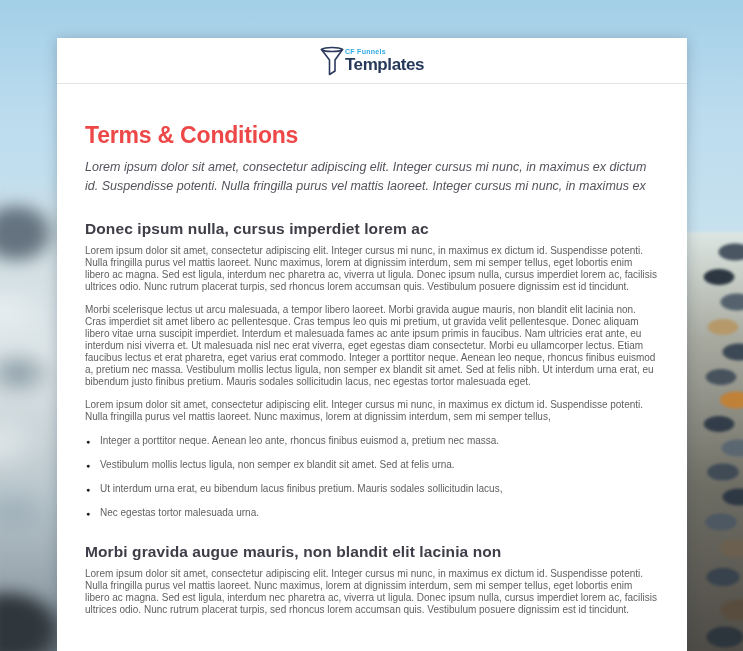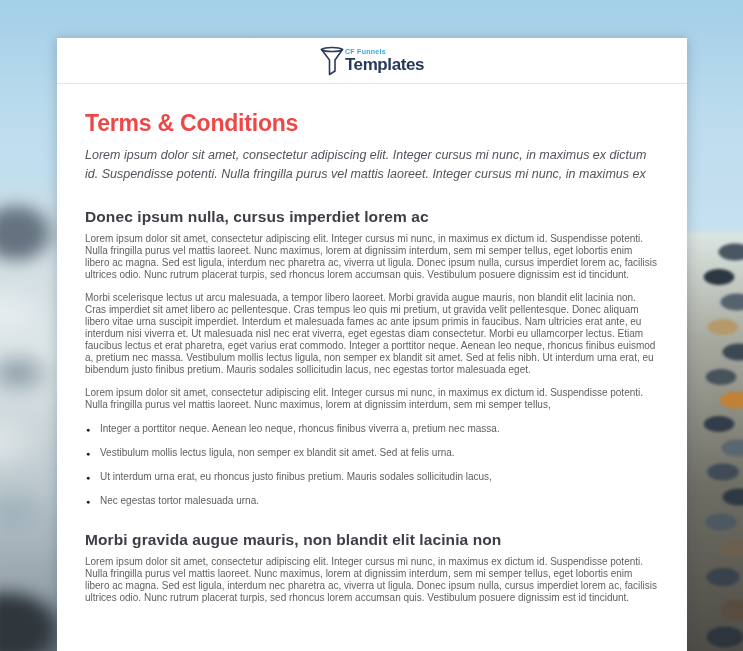--- a/index.html
+++ b/index.html
@@ -82,21 +82,21 @@
     color: #2fa9e0; margin-bottom: 1px;
   }
   .brand-bottom {
     font-size: 17px; font-weight: bold; letter-spacing: -0.4px;
     color: #26395b;
   }
 
   
   .content { padding: 0 28px; }
   .page-title {
-    margin-top: 26px;
+    margin-top: 38px;
     font-size: 23px; font-weight: bold;
     color: #ee4747; letter-spacing: -0.2px;
   }
   .intro {
     margin-top: 9px;
     font-size: 12.5px; font-style: italic;
     line-height: 19px; color: #53535c;
   }
   .section-heading {
     margin-top: 24px;
@@ -154,23 +154,23 @@
 
       <p class="intro">Lorem ipsum dolor sit amet, consectetur adipiscing elit. Integer cursus mi nunc, in maximus ex dictum id. Suspendisse potenti. Nulla fringilla purus vel mattis laoreet. Integer cursus mi nunc, in maximus ex</p>
 
       <section>
         <h2 class="section-heading">Donec ipsum nulla, cursus imperdiet lorem ac</h2>
         <p class="body-text">Lorem ipsum dolor sit amet, consectetur adipiscing elit. Integer cursus mi nunc, in maximus ex dictum id. Suspendisse potenti. Nulla fringilla purus vel mattis laoreet. Nunc maximus, lorem at dignissim interdum, sem mi semper tellus, eget lobortis enim libero ac magna. Sed est ligula, interdum nec pharetra ac, viverra ut ligula. Donec ipsum nulla, cursus imperdiet lorem ac, facilisis ultrices odio. Nunc rutrum placerat turpis, sed rhoncus lorem accumsan quis. Vestibulum posuere dignissim est id tincidunt.</p>
         <p class="body-text">Morbi scelerisque lectus ut arcu malesuada, a tempor libero laoreet. Morbi gravida augue mauris, non blandit elit lacinia non. Cras imperdiet sit amet libero ac pellentesque. Cras tempus leo quis mi pretium, ut gravida velit pellentesque. Donec aliquam libero vitae urna suscipit imperdiet. Interdum et malesuada fames ac ante ipsum primis in faucibus. Nam ultricies erat ante, eu interdum nisi viverra et. Ut malesuada nisl nec erat viverra, eget egestas diam consectetur. Morbi eu ullamcorper lectus. Etiam faucibus lectus et erat pharetra, eget varius erat commodo. Integer a porttitor neque. Aenean leo neque, rhoncus finibus euismod a, pretium nec massa. Vestibulum mollis lectus ligula, non semper ex blandit sit amet. Sed at felis nibh. Ut interdum urna erat, eu bibendum justo finibus pretium. Mauris sodales sollicitudin lacus, nec egestas tortor malesuada eget.</p>
         <p class="body-text">Lorem ipsum dolor sit amet, consectetur adipiscing elit. Integer cursus mi nunc, in maximus ex dictum id. Suspendisse potenti. Nulla fringilla purus vel mattis laoreet. Nunc maximus, lorem at dignissim interdum, sem mi semper tellus,</p>
 
         <ul class="bullet-list">
-          <li>Integer a porttitor neque. Aenean leo neque, rhoncus finibus viverra a, pretium nec massa.</li>
+          <li>Integer a porttitor neque. Aenean leo ante, rhoncus finibus euismod a, pretium nec massa.</li>
           <li>Vestibulum mollis lectus ligula, non semper ex blandit sit amet. Sed at felis urna.</li>
-          <li>Ut interdum urna erat, eu rhoncus justo finibus pretium. Mauris sodales sollicitudin lacus,</li>
+          <li>Ut interdum urna erat, eu bibendum lacus finibus pretium. Mauris sodales sollicitudin lacus,</li>
           <li>Nec egestas tortor malesuada urna.</li>
         </ul>
       </section>
 
       <section>
         <h2 class="section-heading">Morbi gravida augue mauris, non blandit elit lacinia non</h2>
         <p class="body-text">Lorem ipsum dolor sit amet, consectetur adipiscing elit. Integer cursus mi nunc, in maximus ex dictum id. Suspendisse potenti. Nulla fringilla purus vel mattis laoreet. Nunc maximus, lorem at dignissim interdum, sem mi semper tellus, eget lobortis enim libero ac magna. Sed est ligula, interdum nec pharetra ac, viverra ut ligula. Donec ipsum nulla, cursus imperdiet lorem ac, facilisis ultrices odio. Nunc rutrum placerat turpis, sed rhoncus lorem accumsan quis. Vestibulum posuere dignissim est id tincidunt.</p>
       </section>
 
     </main>

